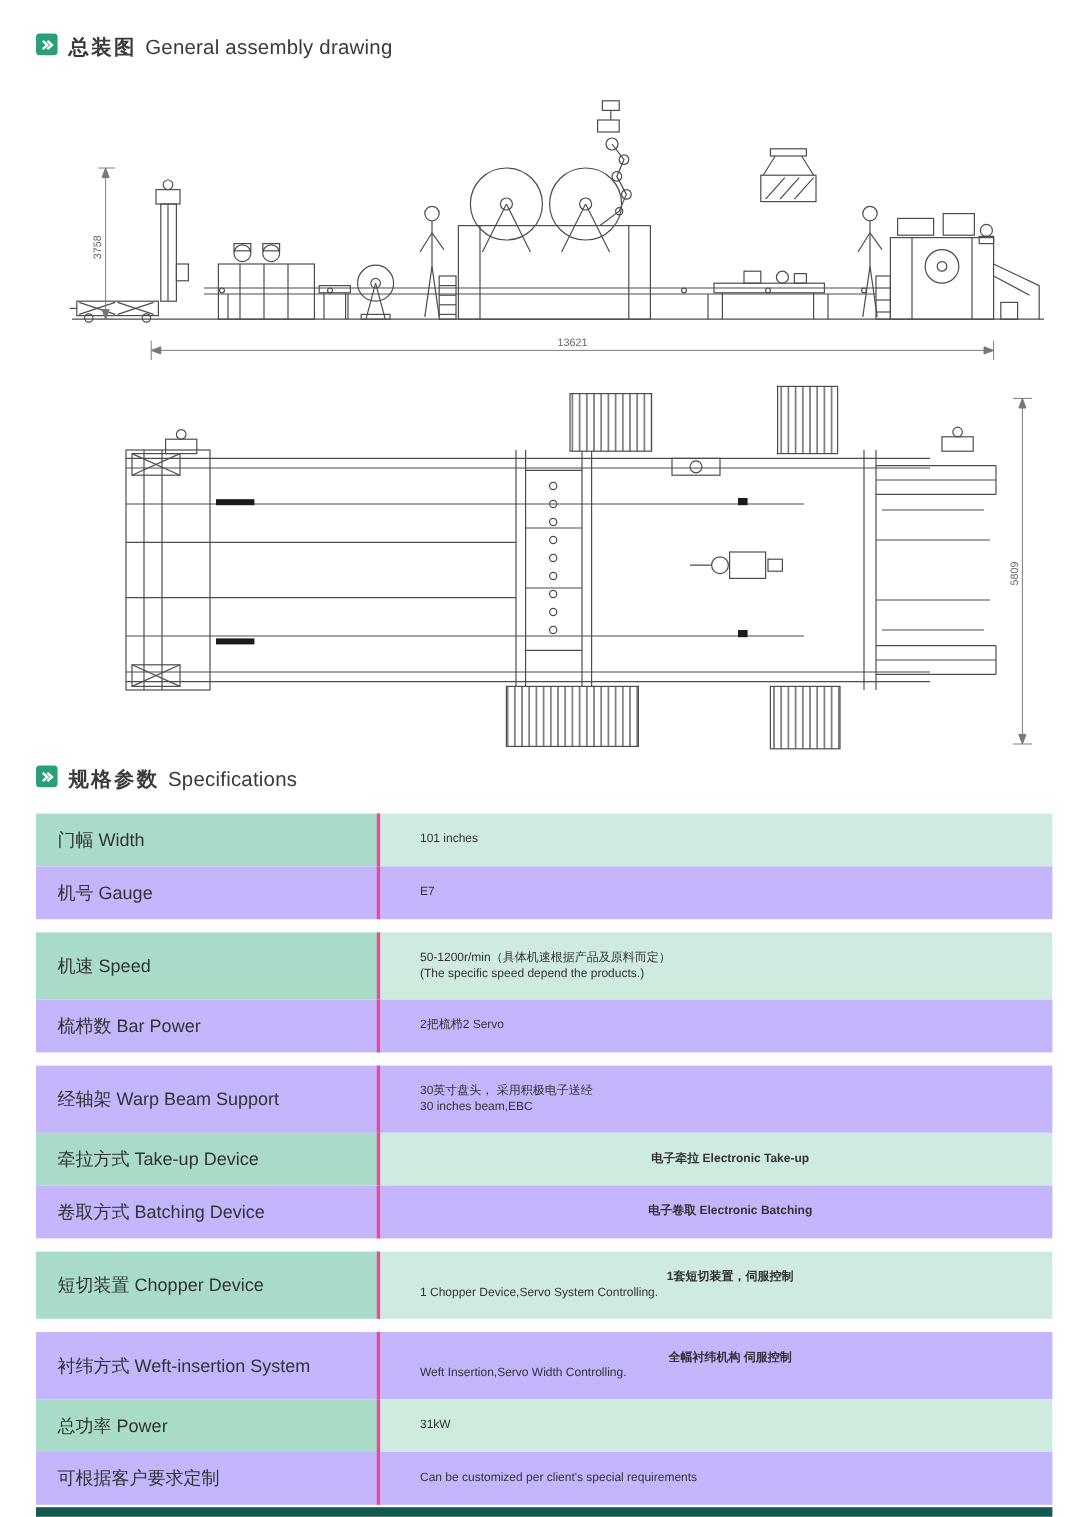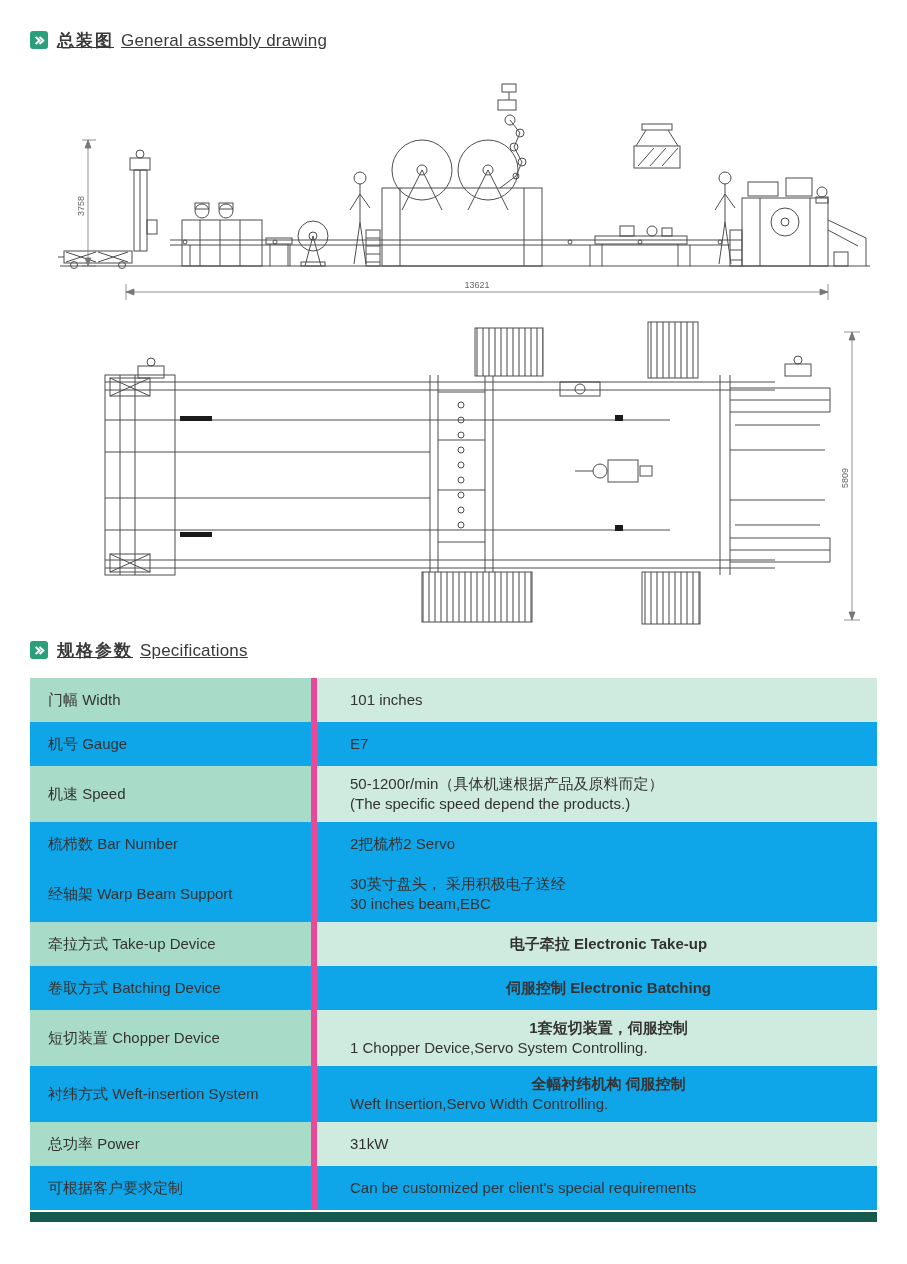--- a/index.html
+++ b/index.html
@@ -7,43 +7,43 @@
     --rowGreenL:#a9dcc8;
     --rowGreenR:#cfeade;
     --footerBar:#155a4e;
     --ink:#3a3a3a;
     --line:#4d4d4d;
   }
   *{box-sizing:border-box;}
   body{margin:0;background:#fff;font-family:"Liberation Sans","DejaVu Sans",sans-serif;color:var(--ink);}
   .page{width:907px;height:1264px;padding:28px 30px 8px;position:relative;overflow:hidden;background:#fff;}
 
-  .sec-header{display:flex;align-items:center;gap:9px;height:24px;text-decoration:underline;}
+  .sec-header{display:flex;align-items:flex-start;gap:9px;height:24px;}
   .sec-header.first{margin-bottom:18px;}
   .sec-header.second{margin-top:10px;margin-bottom:16px;}
   .bullet{width:18px;height:18px;background:var(--accent);border-radius:3px;display:flex;align-items:center;justify-content:center;flex:0 0 auto;}
   .sec-title{font-size:17px;color:var(--ink);display:flex;align-items:baseline;gap:7px;}
   .sec-title .zh{font-weight:bold;letter-spacing:2px;}
   .sec-title .en{font-weight:normal;letter-spacing:0.2px;}
 
   .drawing{width:847px;}
   .drawing svg{display:block;}
   .drawing-1{margin-top:0;}
   .drawing-2{margin-top:10px;}
 
   .spec-table{margin-top:4px;width:847px;}
   .spec-row{display:flex;min-height:44px;}
-  .spec-row.tall{min-height:56px;}
-  .spec-row .label{width:287px;flex:0 0 287px;display:flex;align-items:center;padding-left:18px;font-size:15px;border-right:6px solid #ec4899;color:#333;}
-  .spec-row .value{flex:1;display:flex;flex-direction:column;justify-content:center;padding-left:33px;padding-right:10px;font-size:15px;line-height:1.35;color:#333;}
+  .spec-row.tall{min-height:56px;margin-top:11px;}
+  .spec-row .label{width:287px;flex:0 0 287px;display:flex;align-items:center;padding-left:18px;font-size:15px;border-right:3px solid #ec4899;color:#333;}
+  .spec-row .value{flex:1;display:flex;flex-direction:column;justify-content:center;padding-left:33px;padding-right:10px;font-size:10px;line-height:1.35;color:#333;}
   .spec-row .value span{display:block;}
   .spec-row .value span:empty{display:none;}
   .row-green .label{background:var(--rowGreenL);}
   .row-green .value{background:var(--rowGreenR);}
-  .row-white .label,.row-white .value{background:#0ea5e9;}
+  .row-white .label,.row-white .value{background:#c4b5fd;}
   .strong{font-weight:bold;text-align:center;}
 
   .footer-bar{height:10px;background:var(--footerBar);margin-top:2px;width:847px;}
 
   .dim-text{font-size:9px;fill:#666;font-family:"Liberation Sans","DejaVu Sans",sans-serif;}
 </style>
 </head>
 <body>
 
 <div class="page">
@@ -336,21 +336,21 @@
 
     <div class="spec-row row-green tall">
       <div class="cell label">机速 Speed</div>
       <div class="cell value">
         <span>50-1200r/min（具体机速根据产品及原料而定）</span>
         <span>(The specific speed depend the products.)</span>
       </div>
     </div>
 
     <div class="spec-row row-white">
-      <div class="cell label">梳栉数 Bar Number</div>
+      <div class="cell label">梳栉数 Bar Power</div>
       <div class="cell value">
         <span>2把梳栉2 Servo</span>
 
       </div>
     </div>
 
 
     <div class="spec-row row-white tall">
       <div class="cell label">经轴架 Warp Beam Support</div>
       <div class="cell value">
@@ -363,21 +363,21 @@
       <div class="cell label">牵拉方式 Take-up Device</div>
       <div class="cell value strong">
         <span>电子牵拉 Electronic Take-up</span>
 
       </div>
     </div>
 
     <div class="spec-row row-white">
       <div class="cell label">卷取方式 Batching Device</div>
       <div class="cell value strong">
-        <span>伺服控制 Electronic Batching</span>
+        <span>电子卷取 Electronic Batching</span>
 
       </div>
     </div>
 
     <div class="spec-row row-green tall">
       <div class="cell label">短切装置  Chopper Device</div>
       <div class="cell value">
         <span class="strong">1套短切装置，伺服控制</span>
         <span>1 Chopper Device,Servo System Controlling.</span>
       </div>

